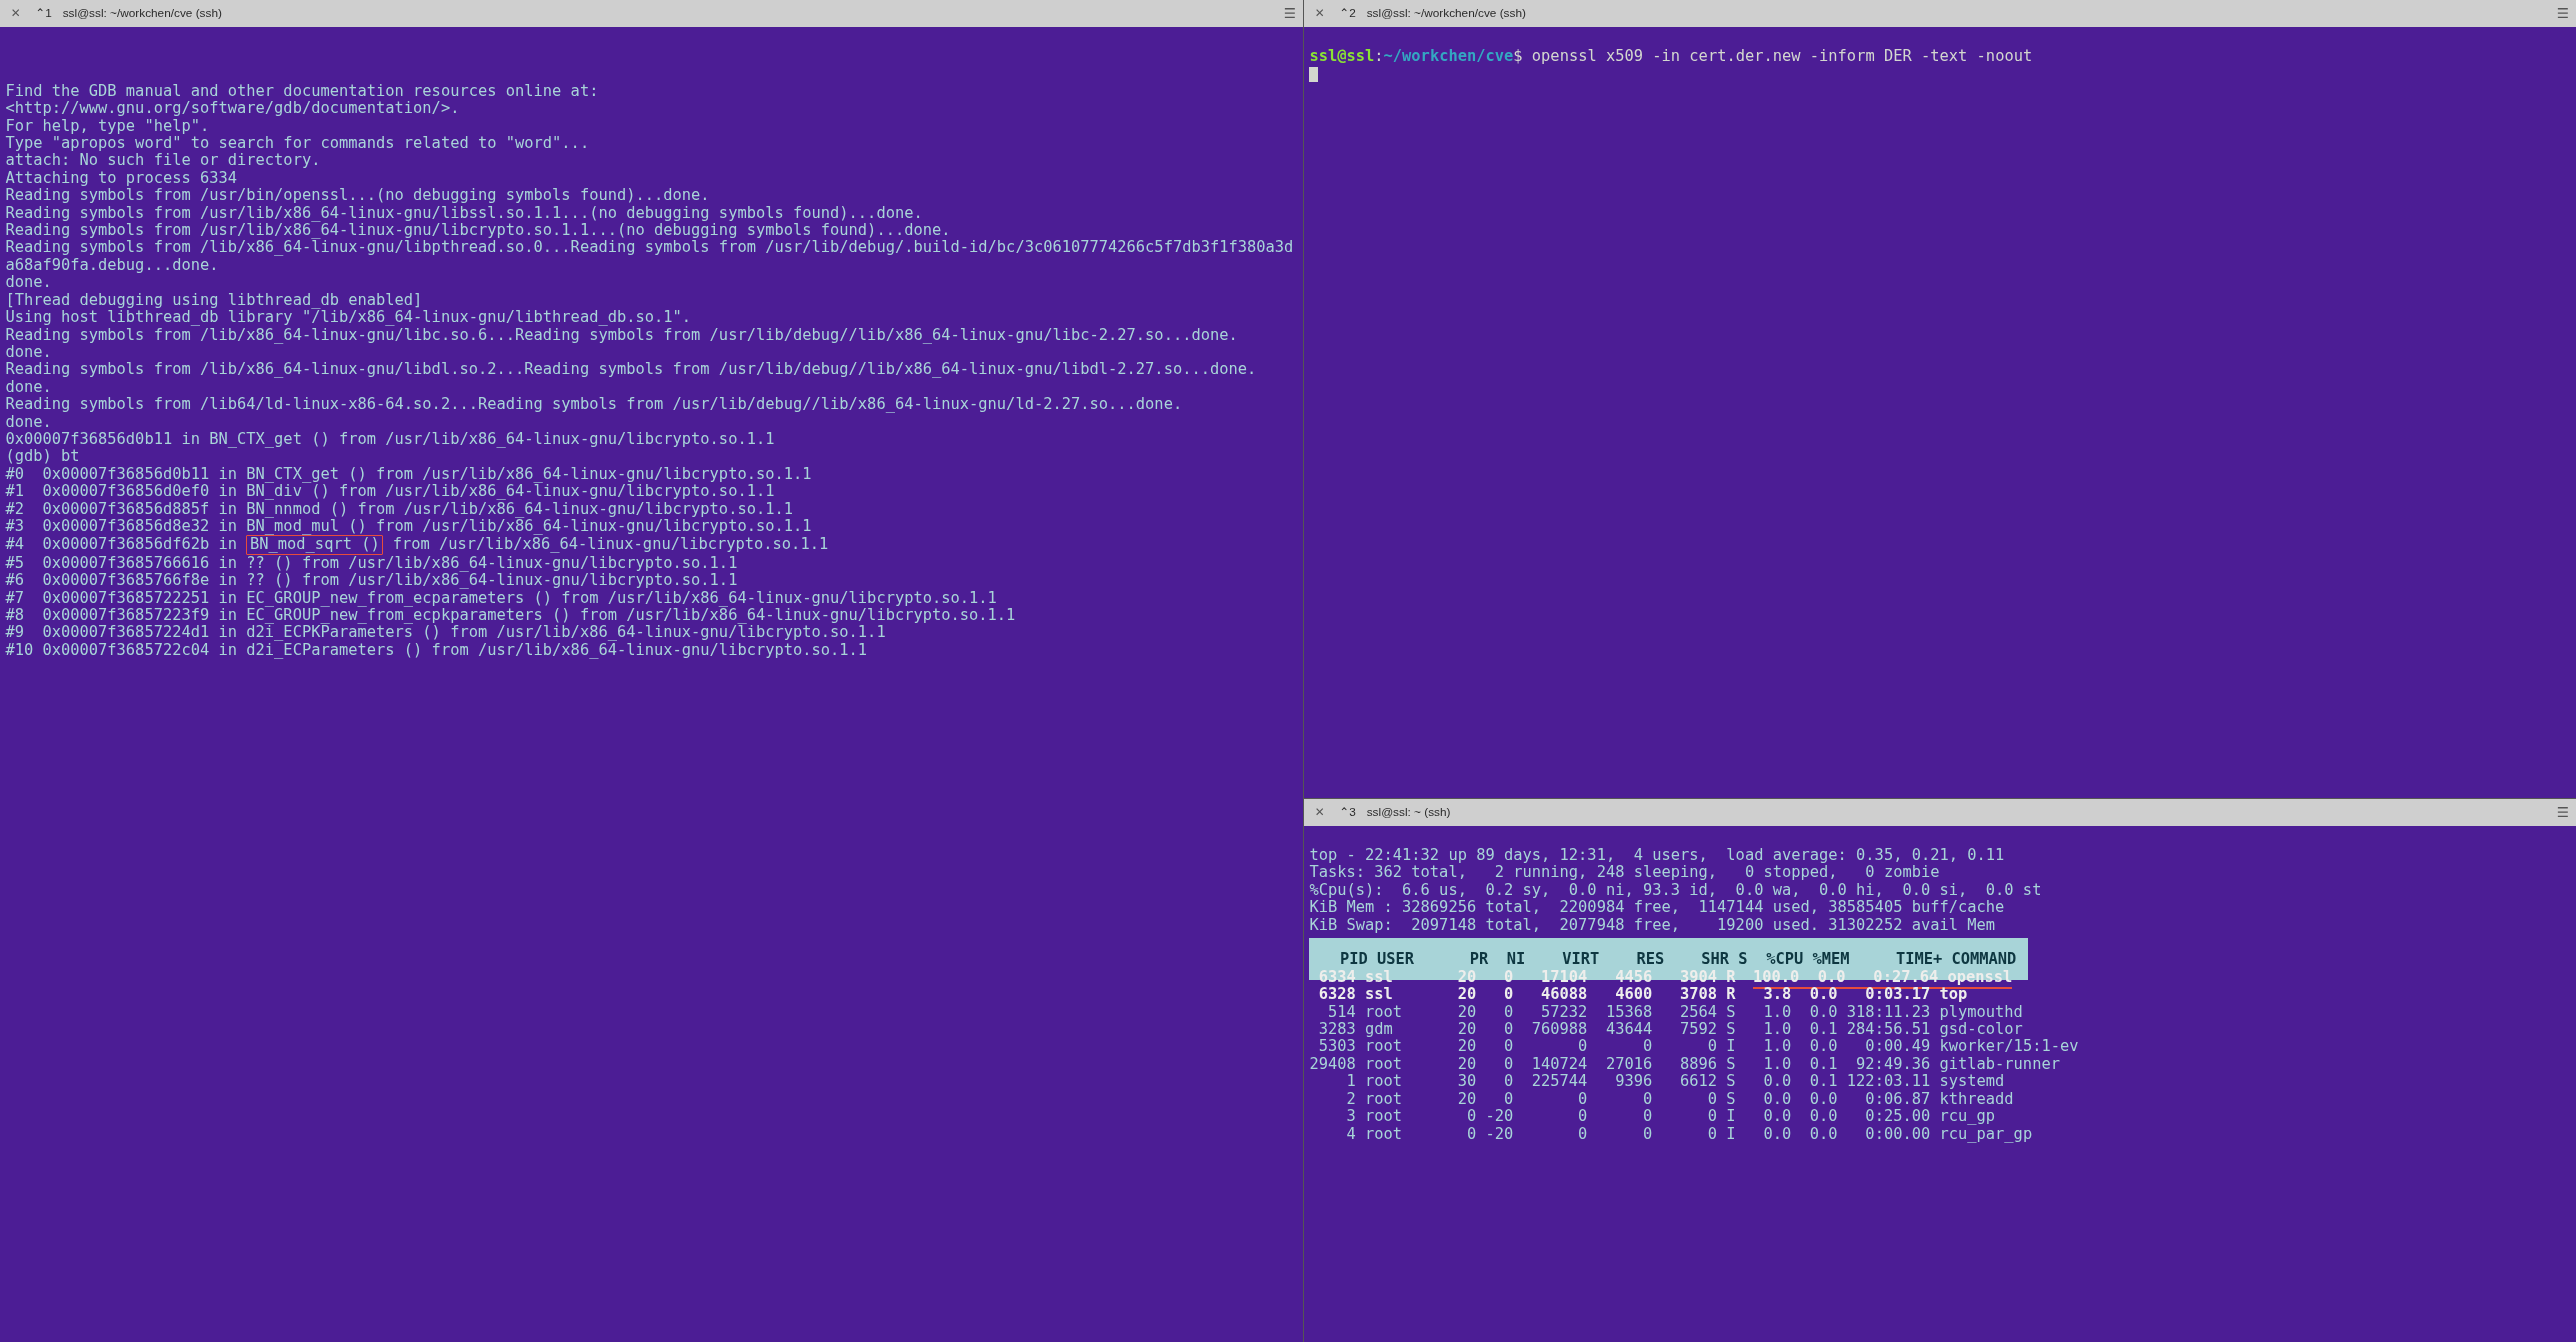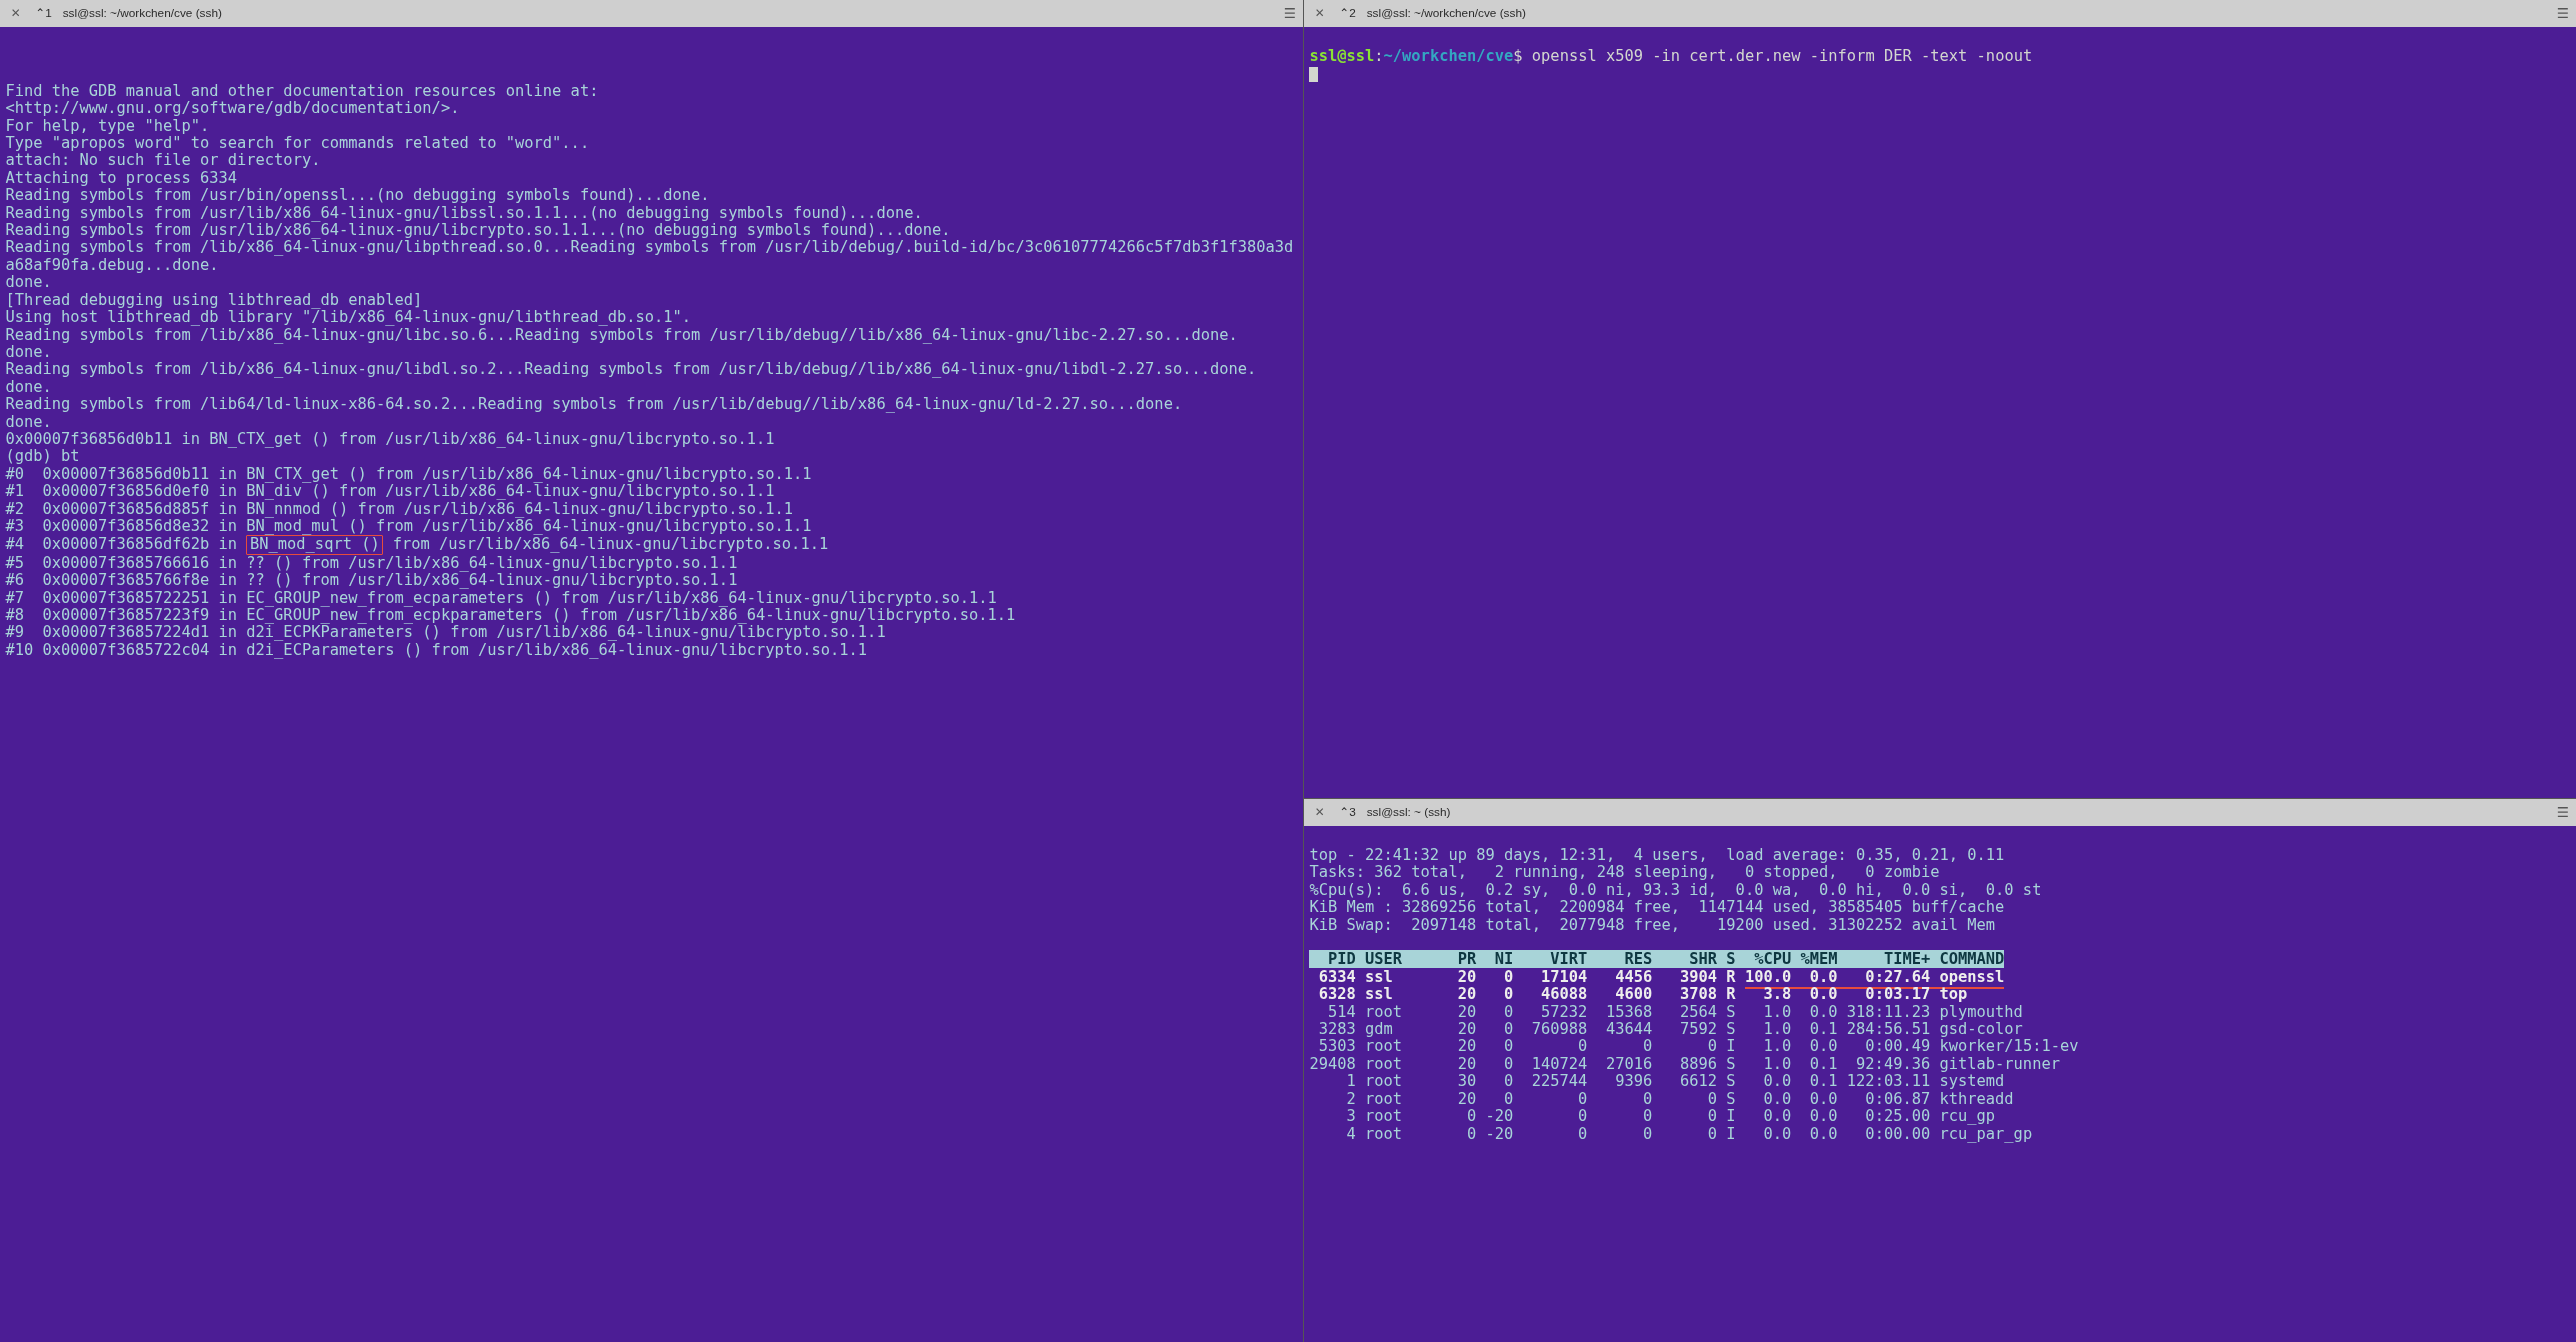--- a/index.html
+++ b/index.html
@@ -80,33 +80,34 @@
   display: inline-block;
   width: 8.2px;
   height: 15.4px;
   background: #d3d7cf;
   vertical-align: text-bottom;
 }
 .top-header-row {
   background: #a8d4d8;
   color: #0e3741;
   font-weight: bold;
-  padding: 0;
+  padding: 12px;
 }
 .top-proc-row { color: #a8d4d8; }
 .top-proc-row.bold { font-weight: bold; color: #eeeeec; }
 .red-box {
   border: 1.8px solid #e74c3c;
   border-radius: 1px;
   padding: 0 2.7px;
   display: inline-block;
 }
 .red-underline {
   border-bottom: 2.7px solid #e74c3c;
   padding-bottom: 0.9px;
+  margin-left: 8px;
 }
 </style>
 </head>
 <body>
 
 <div class="left-pane">
   <div class="tabbar">
     <span class="close-x">✕</span>
     <span>⌃1</span>
     <span class="title">ssl@ssl: ~/workchen/cve (ssh)</span>

